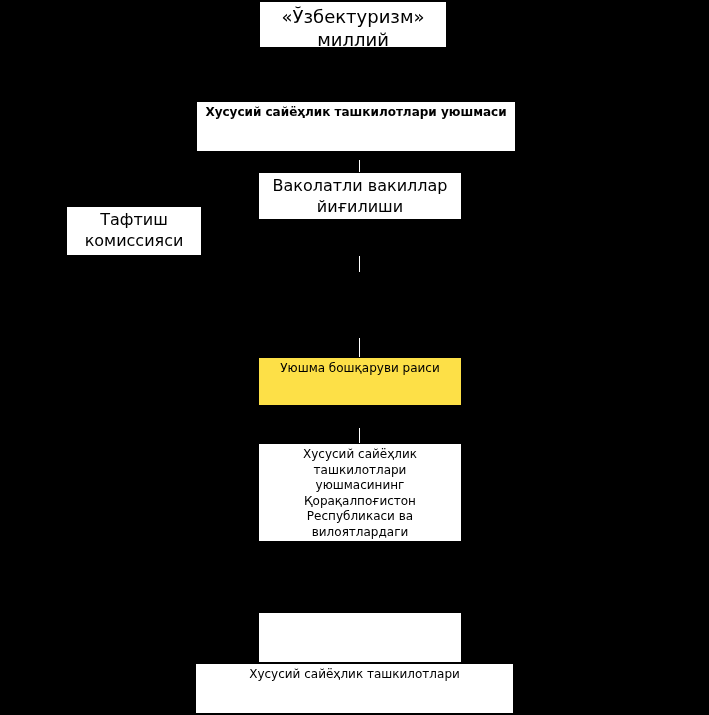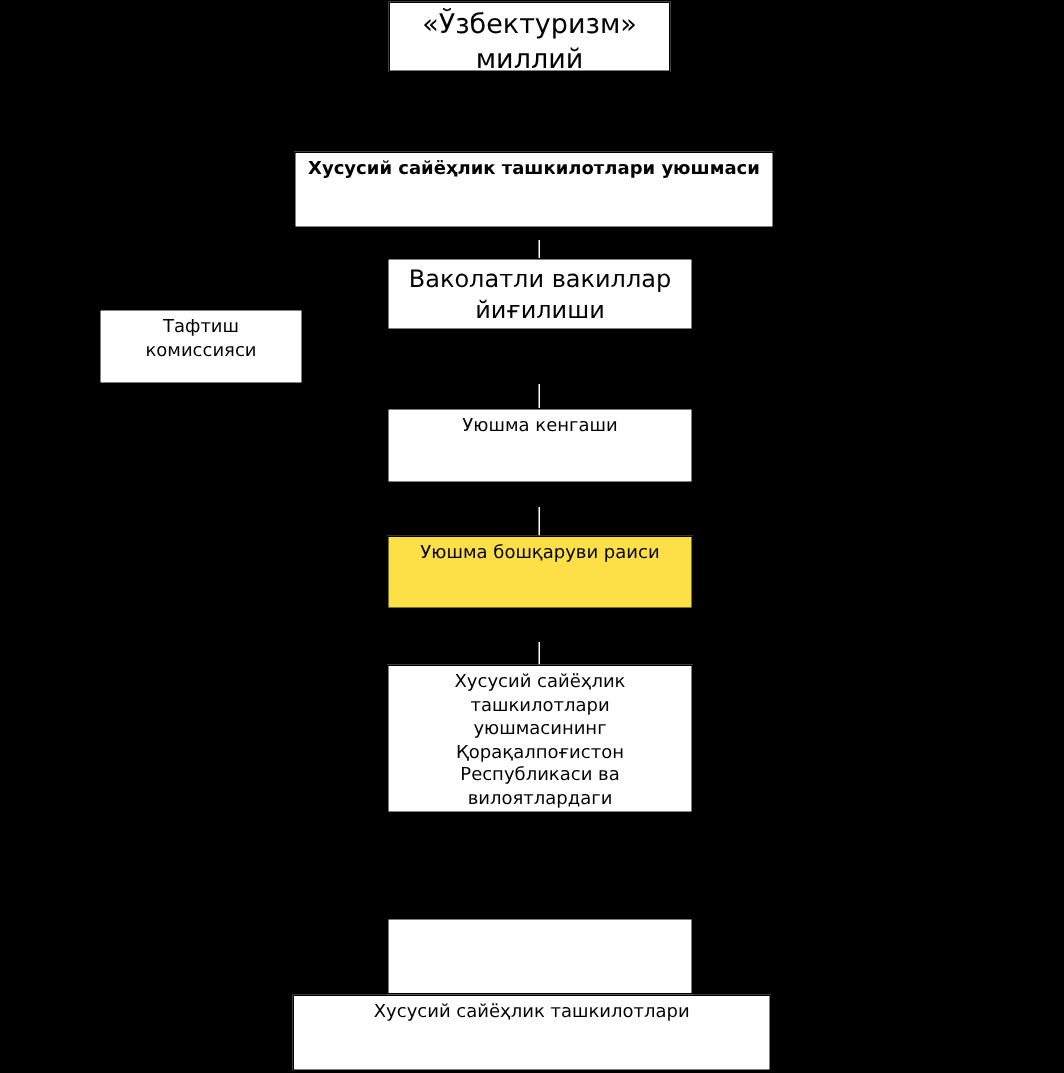--- a/index.html
+++ b/index.html
@@ -53,22 +53,21 @@
 <div id="diagram" style="background: rgb(0, 0, 0);">
     <div class="connector" style="left: 359px; top: 160px; width: 1px; height: 12px; background: rgb(255, 255, 255);"></div>
     <div class="connector" style="left: 359px; top: 256px; width: 1px; height: 16px; background: rgb(255, 255, 255);"></div>
     <div class="connector" style="left: 359px; top: 338px; width: 1px; height: 19px; background: rgb(255, 255, 255);"></div>
     <div class="connector" style="left: 359px; top: 428px; width: 1px; height: 15px; background: rgb(255, 255, 255);"></div>
     <div class="node" style="left: 259px; top: 1px; width: 188px; height: 47px; background: rgb(255, 255, 255); color: rgb(0, 0, 0); border-color: rgb(0, 0, 0); font-size: 18px;"><span class="node-text">«Ўзбектуризм»
 миллий компанияси</span></div>
     <div class="node bold" style="left: 196px; top: 101px; width: 320px; height: 51px; background: rgb(255, 255, 255); color: rgb(0, 0, 0); border-color: rgb(0, 0, 0); font-size: 12px;"><span class="node-text">Хусусий сайёҳлик ташкилотлари уюшмаси</span></div>
     <div class="node" style="left: 258px; top: 172px; width: 204px; height: 48px; background: rgb(255, 255, 255); color: rgb(0, 0, 0); border-color: rgb(0, 0, 0); font-size: 16px;"><span class="node-text">Ваколатли вакиллар йиғилиши
 (умумий йиғилиши)</span></div>
-    <div class="node" style="left: 66px; top: 206px; width: 136px; height: 50px; background: rgb(255, 255, 255); color: rgb(0, 0, 0); border-color: rgb(0, 0, 0); font-size: 12px;"><span class="node-text">Тафтиш комиссияси</span></div>
-    <div class="node" style="left: 258px; top: 272px; width: 204px; height: 50px; background: rgb(255, 255, 255); color: rgb(0, 0, 0); border-color: rgb(0, 0, 0); font-size: 12px;"><span class="node-text">Уюшма кенгаши</span></div>
+    <div class="node" style="left: 66px; top: 206px; width: 136px; height: 50px; background: rgb(255, 255, 255); color: rgb(0, 0, 0); border-color: rgb(0, 0, 0); font-size: 16px;"><span class="node-text">Тафтиш комиссияси</span></div>
     <div class="node" style="left: 258px; top: 357px; width: 204px; height: 49px; background: #fde047; color: rgb(0, 0, 0); border-color: rgb(0, 0, 0); font-size: 12px;"><span class="node-text">Уюшма бошқаруви раиси</span></div>
     <div class="node" style="left: 258px; top: 443px; width: 204px; height: 99px; background: rgb(255, 255, 255); color: rgb(0, 0, 0); border-color: rgb(0, 0, 0); font-size: 12px;"><span class="node-text">Хусусий сайёҳлик ташкилотлари
 уюшмасининг Қорақалпоғистон
 Республикаси ва вилоятлардаги
 ваколатхоналари</span></div>
     <div class="node" style="left: 258px; top: 612px; width: 204px; height: 51px; background: rgb(255, 255, 255); color: rgb(0, 0, 0); border-color: rgb(0, 0, 0); font-size: 12px;"><span class="node-text"></span></div>
     <div class="node" style="left: 195px; top: 663px; width: 319px; height: 51px; background: rgb(255, 255, 255); color: rgb(0, 0, 0); border-color: rgb(0, 0, 0); font-size: 12px;"><span class="node-text">Хусусий сайёҳлик ташкилотлари</span></div>
   </div>
 
 </body></html>

